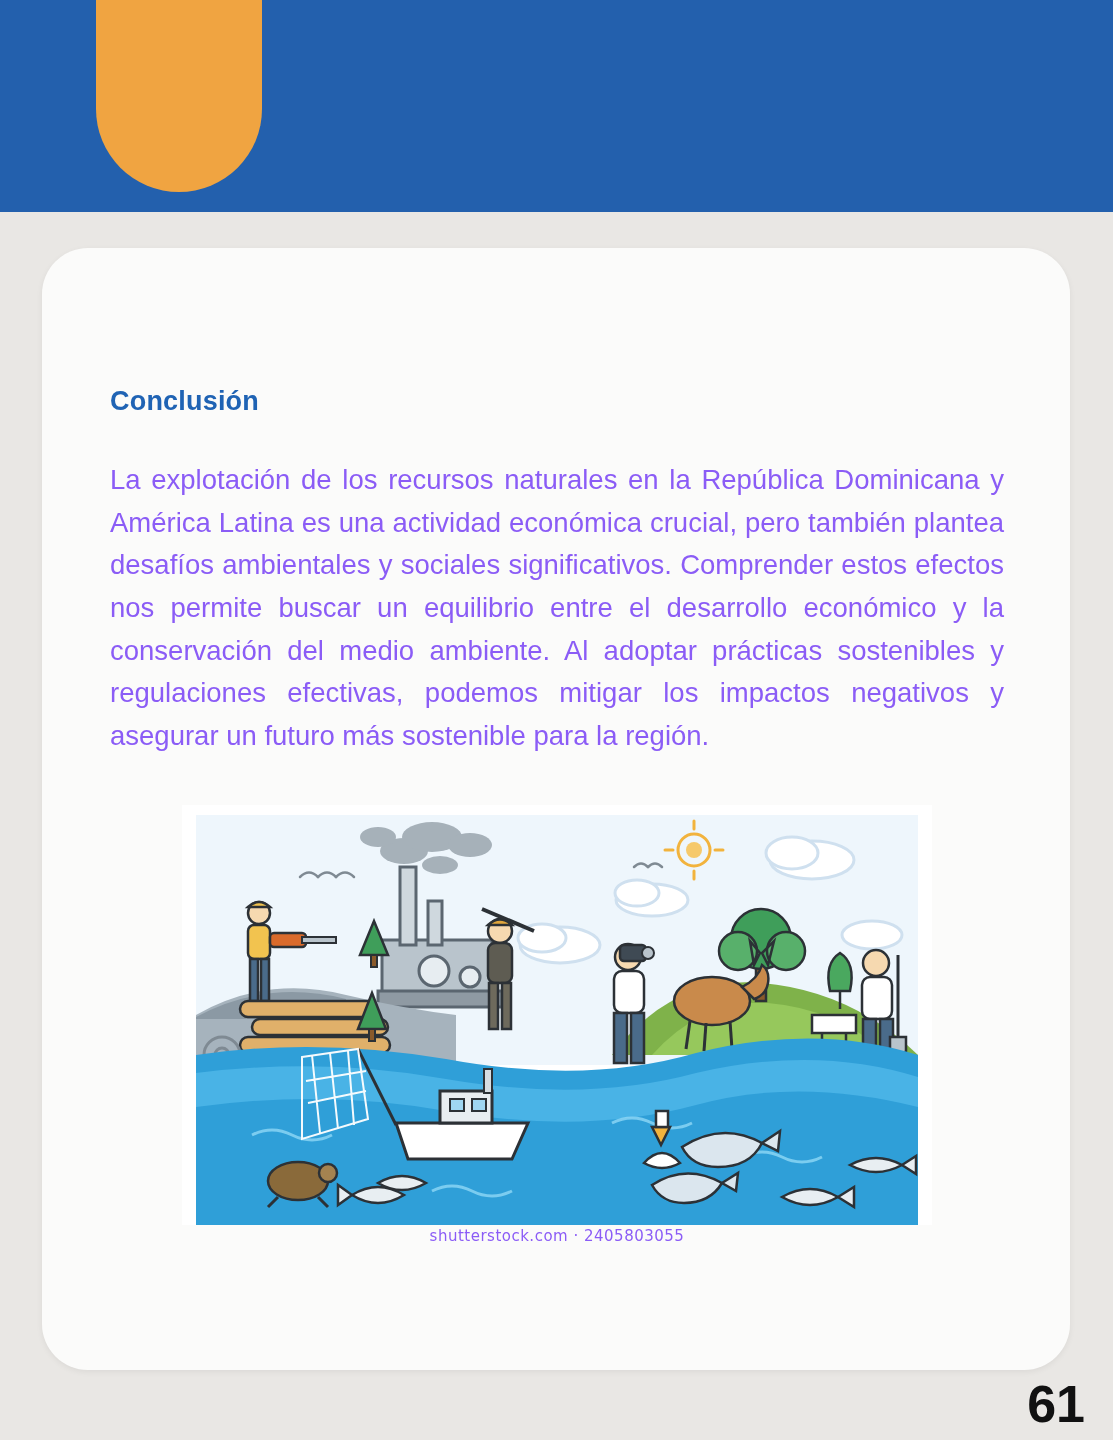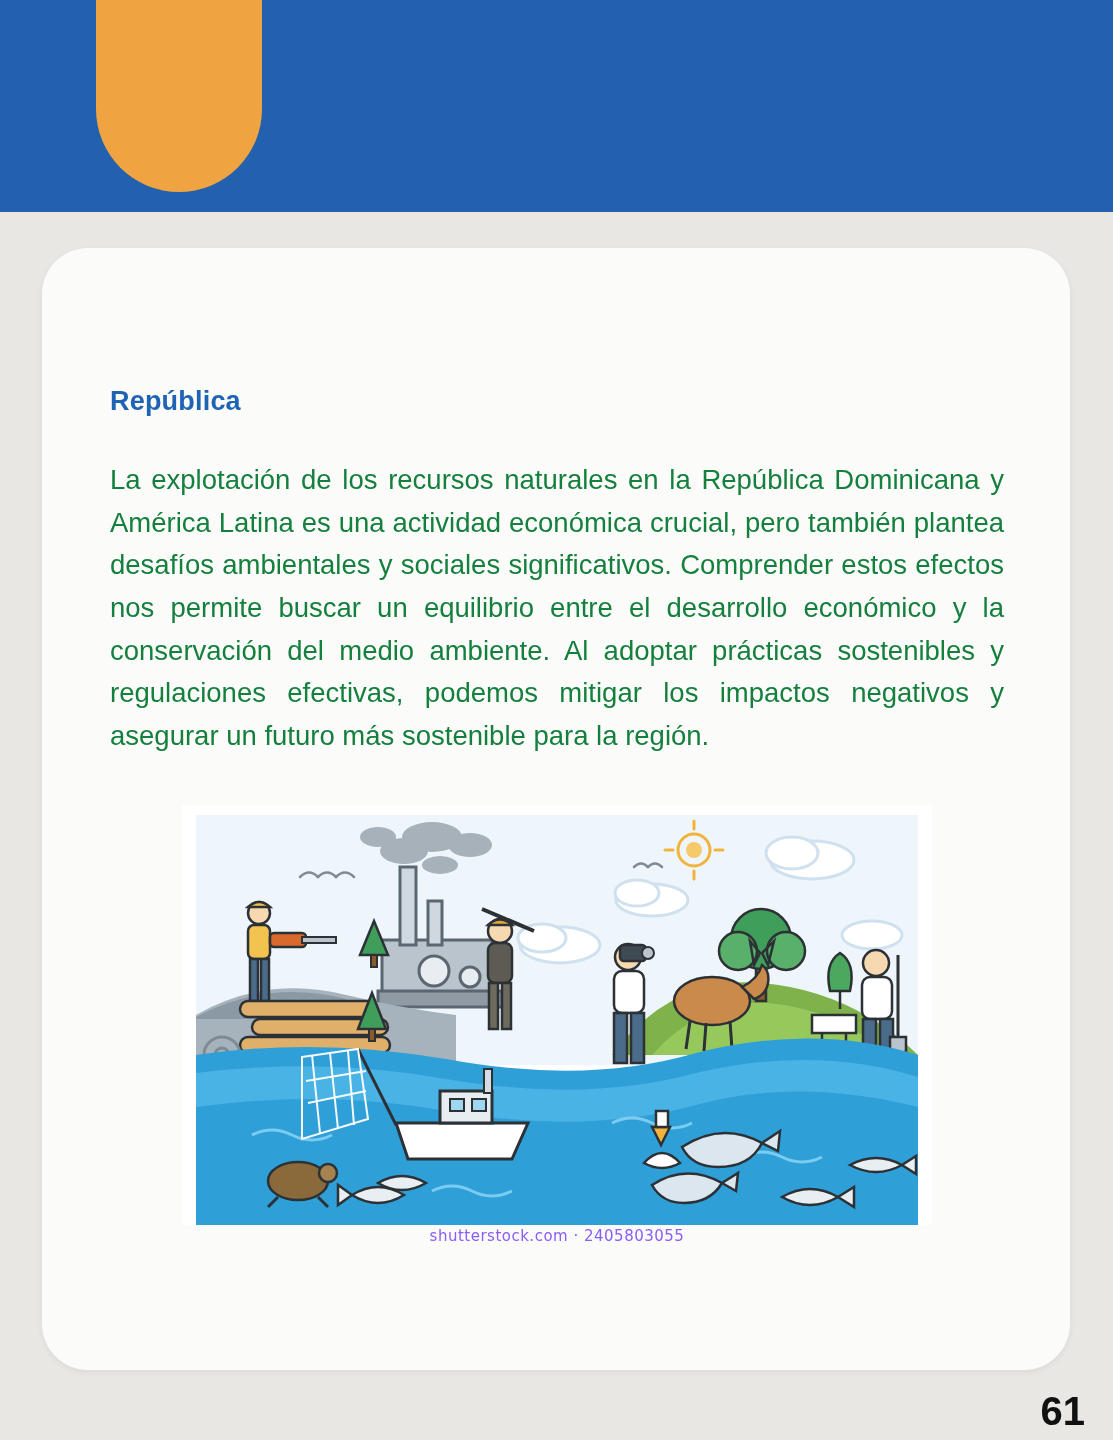--- a/index.html
+++ b/index.html
@@ -57,21 +57,21 @@
     font-weight: bold;
     color: #1f63b4;
     margin: 0 0 42px 42px;
     letter-spacing: 0.2px;
   }
 
   .body-text {
     margin: 16px 42px;
     font-size: 27.5px;
     line-height: 1.55;
-    color: #15803d;
+    color: #8b5cf6;
     text-align: justify;
     text-justify: inter-word;
   }
 
   
   .figure {
     margin: 48px auto 0 auto;
     width: 750px;
   }
   .illustration {
@@ -87,37 +87,37 @@
     color: #8b5cf6;
     font-family: "DejaVu Sans", sans-serif;
     margin-top: 2px;
   }
 
   
   .page-number {
     position: absolute;
     right: 28px;
     bottom: 6px;
-    font-size: 40px;
+    font-size: 52px;
     font-weight: bold;
     color: #111;
   }
 </style>
 </head>
 <body>
 
 <div class="top-banner">
   <div class="banner-tab"></div>
 </div>
 
 <div class="page-card">
 
   <div class="content">
 
-    <h2 class="section-title">República</h2>
+    <h2 class="section-title">Conclusión</h2>
 
     <p class="body-text">La explotación de los recursos naturales en la República Dominicana y América Latina es una actividad económica crucial, pero también plantea desafíos ambientales y sociales significativos. Comprender estos efectos nos permite buscar un equilibrio entre el desarrollo económico y la conservación del medio ambiente. Al adoptar prácticas sostenibles y regulaciones efectivas, podemos mitigar los impactos negativos y asegurar un futuro más sostenible para la región.</p>
 
     <div class="figure">
       <svg class="illustration" viewBox="0 0 750 420">
 
         <rect x="0" y="0" width="750" height="420" fill="#ffffff"></rect>
         <rect x="14" y="10" width="722" height="250" fill="#eef6fc"></rect>
 
         <circle cx="512" cy="45" r="16" fill="none" stroke="#f2b33d" stroke-width="3"></circle>

